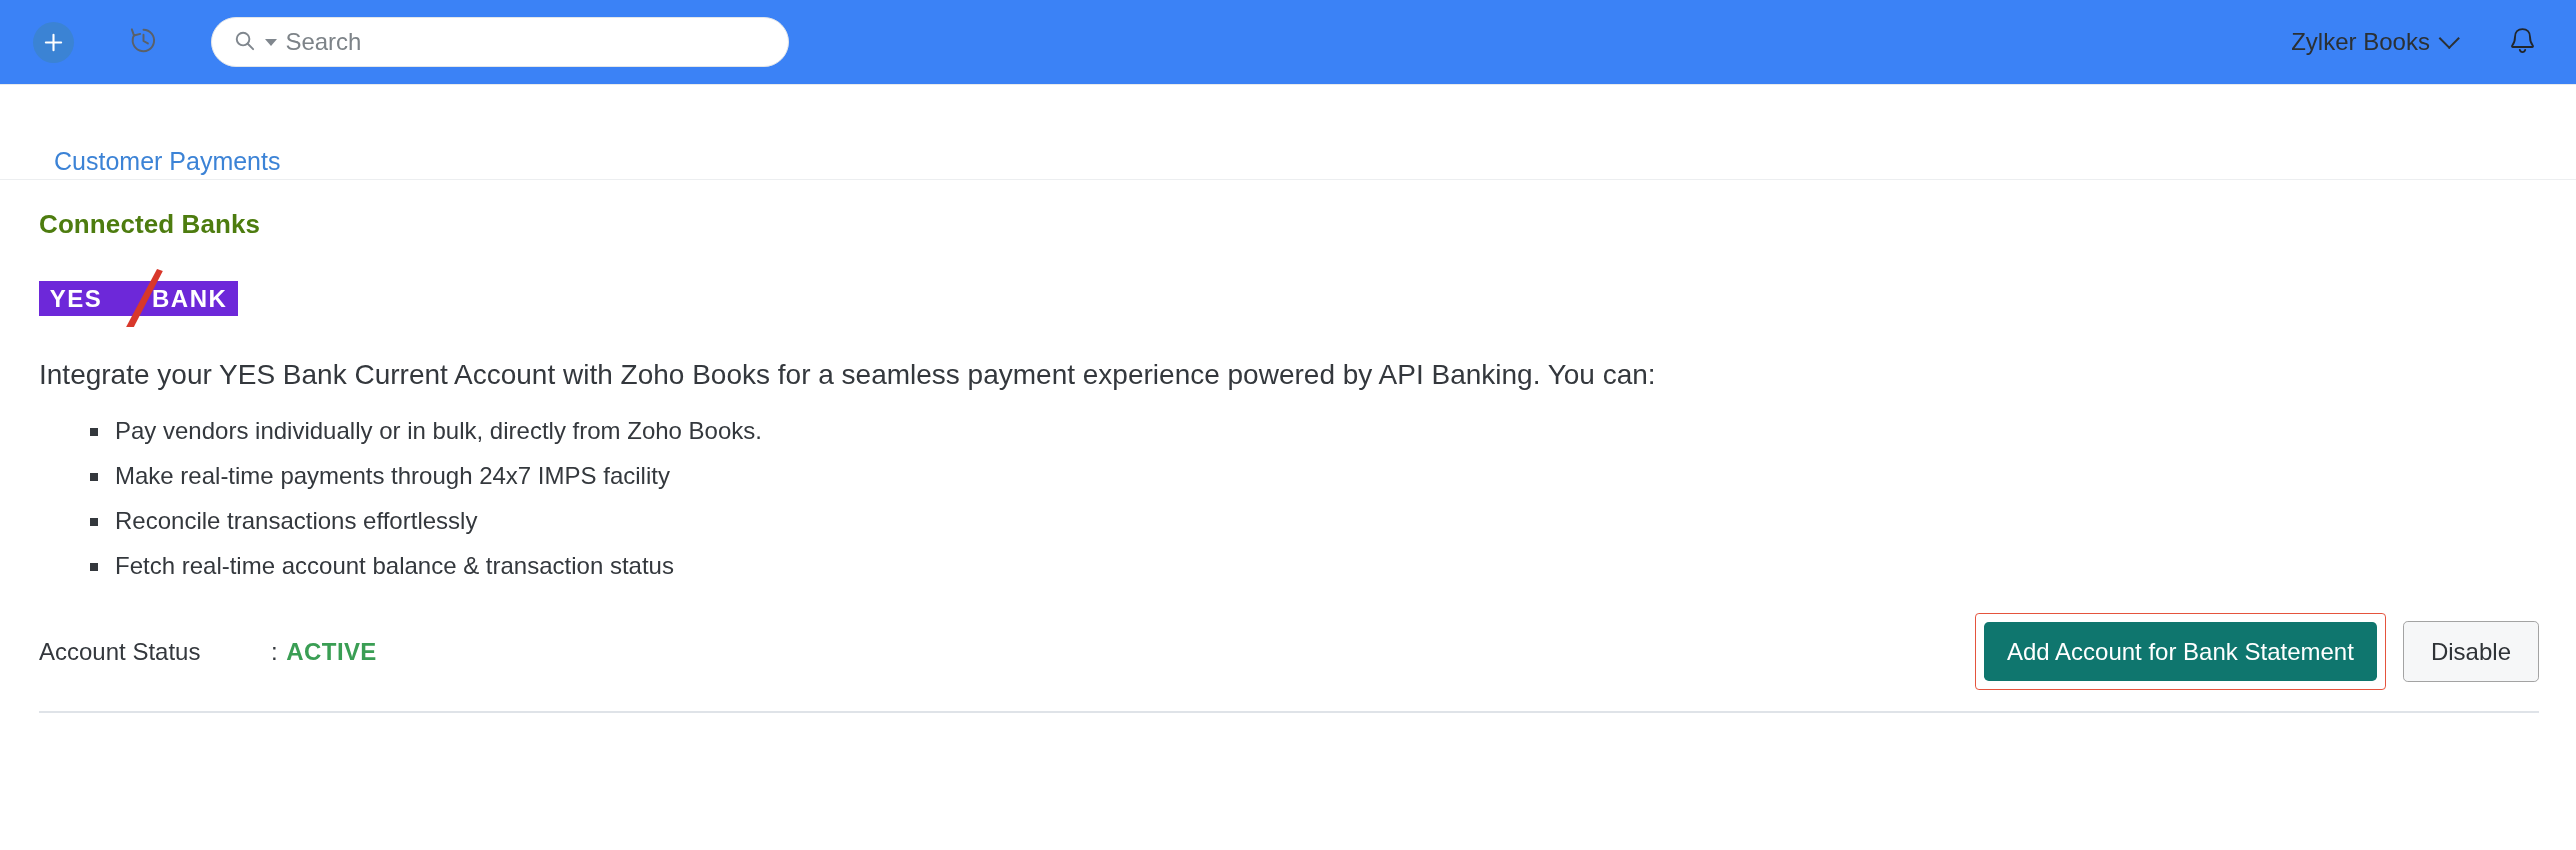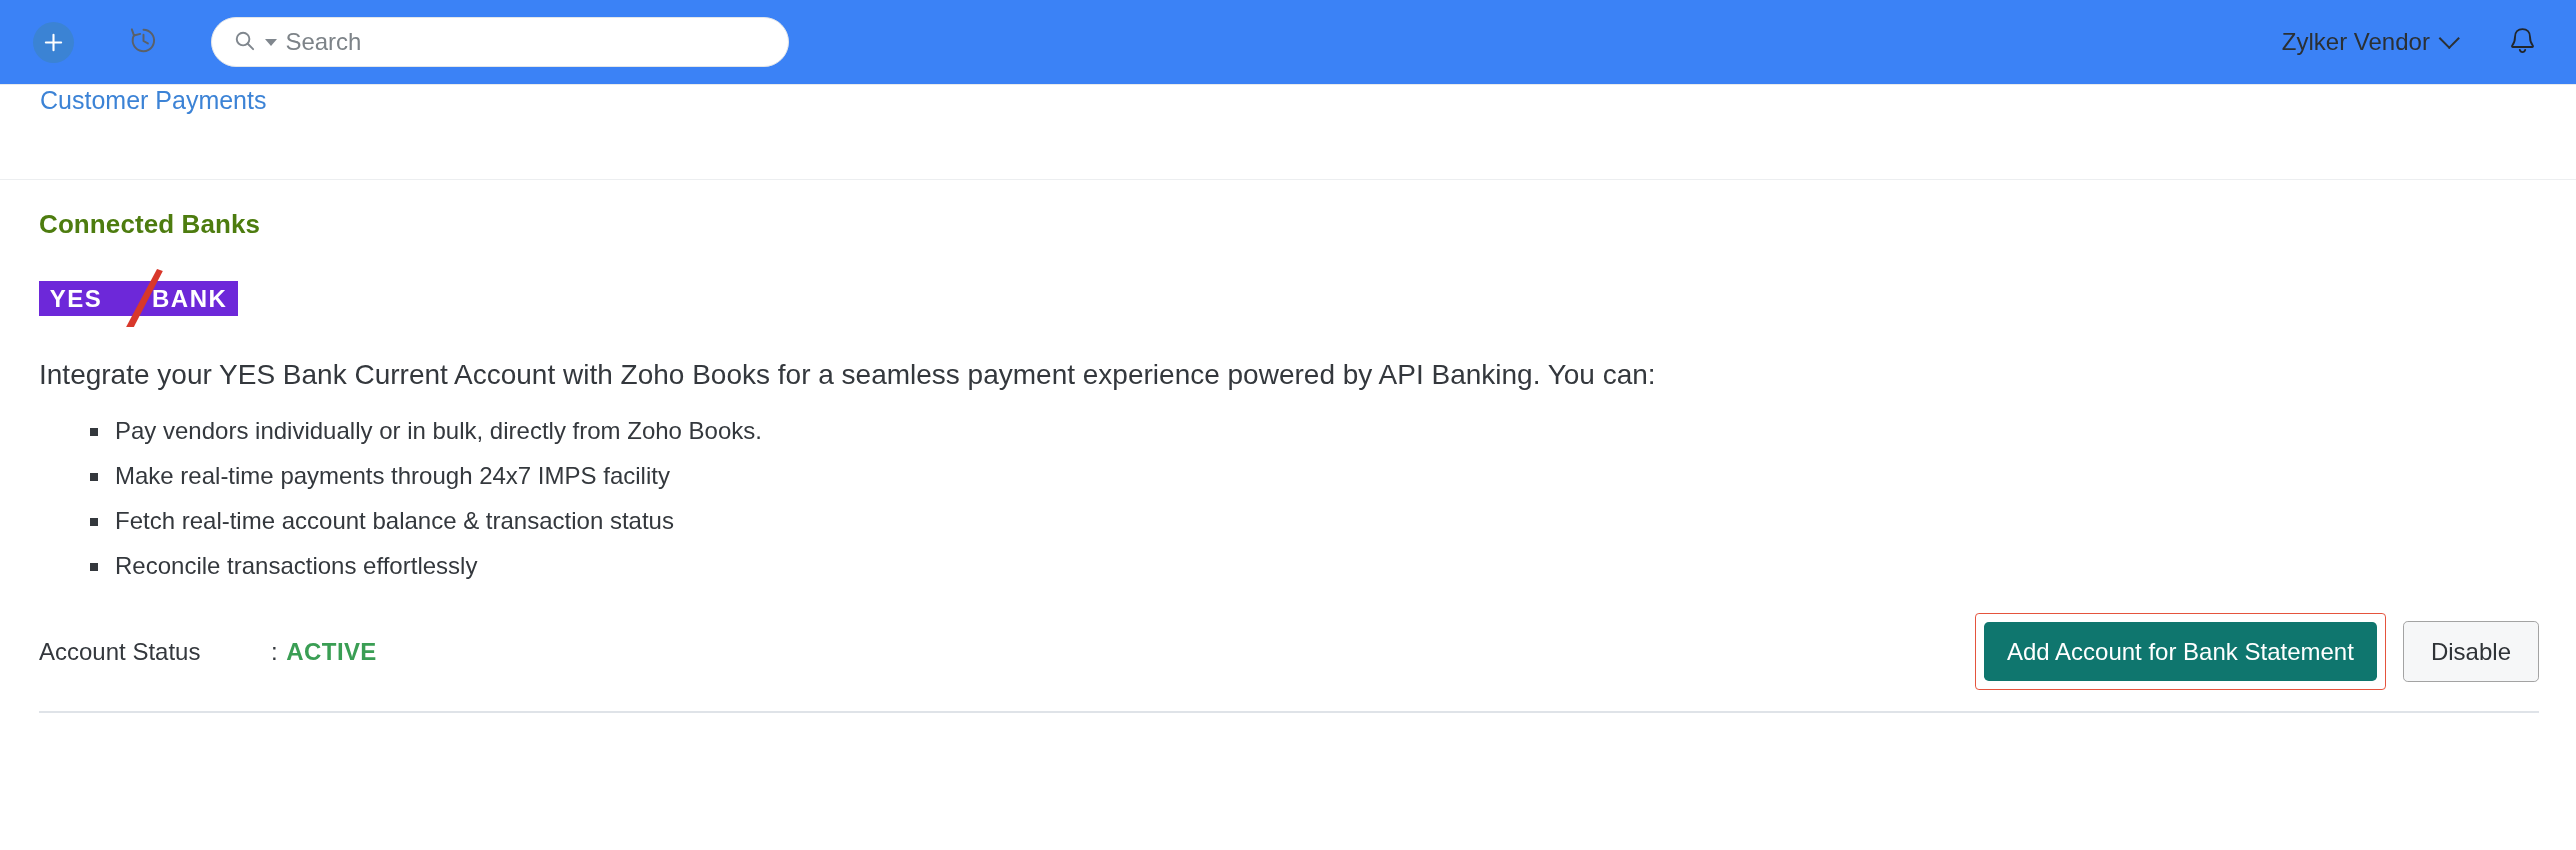--- a/index.html
+++ b/index.html
@@ -99,22 +99,22 @@
     border-right: 2.3px solid #2b3034;
     border-bottom: 2.3px solid #2b3034;
     transform: rotate(45deg) translate(-2.9px,-2.9px);
   }
   .bell-btn { cursor: pointer; display: flex; align-items: center; }
 
   
   .tabs {
     height: 95px;
     display: flex;
-    align-items: flex-start;
-    padding-left: 9px;
+    align-items: flex-end;
+    padding-left: 23px;
     border-bottom: 1px solid #eceef0;
     background: #fff;
   }
   .tab {
     display: flex;
     align-items: center;
     font-size: 25px;
     padding: 0 31px;
     color: #3c83d6;
     cursor: pointer;
@@ -296,21 +296,21 @@
         <circle cx="10.5" cy="10.5" r="6.6" stroke="#80878e" stroke-width="2"></circle>
         <path d="M15.4 15.4 L21 21" stroke="#80878e" stroke-width="2" stroke-linecap="round"></path>
       </svg>
     </span>
     <span class="search-caret"></span>
     <input class="search-input" type="text" placeholder="Search" style="">
   </div>
 
   <div class="topbar-right">
     <div class="org-switcher">
-      <span>Zylker Vendor</span>
+      <span>Zylker Books</span>
       <span class="chev-down"></span>
     </div>
     <div class="bell-btn">
       <span>
         <svg width="33" height="33" viewBox="0 0 34 34" fill="none">
           <path d="M17 5.2 C12.3 5.2 9.3 8.6 9.3 13.2 c0 5.4 -1.4 7.3 -2.9 9 -0.5 0.6 -0.1 1.5 0.7 1.5 h19.8 c0.8 0 1.2 -0.9 0.7 -1.5 -1.5 -1.7 -2.9 -3.6 -2.9 -9 0 -4.6 -3 -8 -7.7 -8 Z" stroke="#22262b" stroke-width="1.9" stroke-linejoin="round"></path>
           <path d="M14.2 26.6 c0.4 1.5 1.5 2.4 2.8 2.4 s2.4 -0.9 2.8 -2.4" stroke="#22262b" stroke-width="1.9" stroke-linecap="round"></path>
         </svg>
       </span>
     </div>
@@ -335,22 +335,22 @@
     <svg class="logo-slash" viewBox="0 0 40 60">
       <polygon points="34,0 40,2 10,60 2,60" fill="#d8382b"></polygon>
     </svg>
   </div>
 
   <div class="intro-text">Integrate your YES Bank Current Account with Zoho Books for a seamless payment experience powered by API Banking. You can:</div>
 
   <ul class="feature-list">
     <li>Pay vendors individually or in bulk, directly from Zoho Books.</li>
     <li>Make real-time payments through 24x7 IMPS facility</li>
+    <li>Reconcile transactions effortlessly</li>
     <li>Fetch real-time account balance &amp; transaction status</li>
-    <li>Reconcile transactions effortlessly</li>
   </ul>
 
   <div class="status-row">
     <div class="status-label">Account Status</div>
     <div class="status-value">
       <span>:</span>
       <span class="val">ACTIVE</span>
     </div>
 
     <div class="actions">

